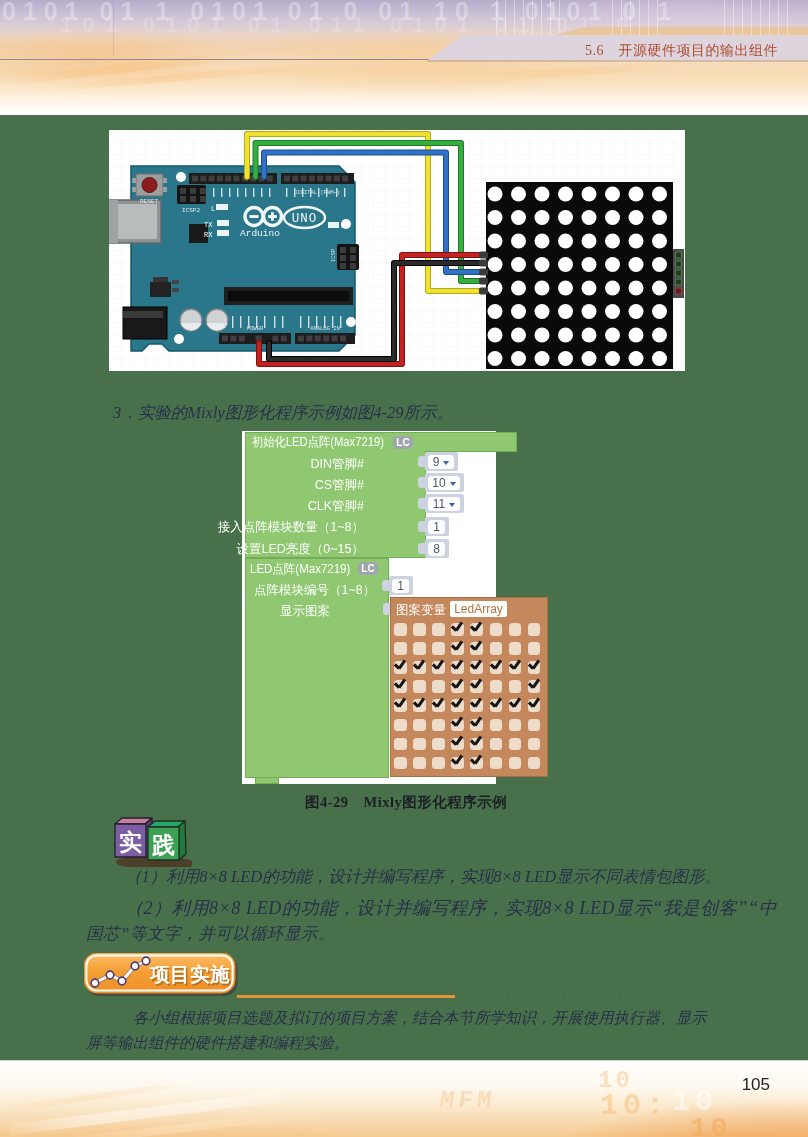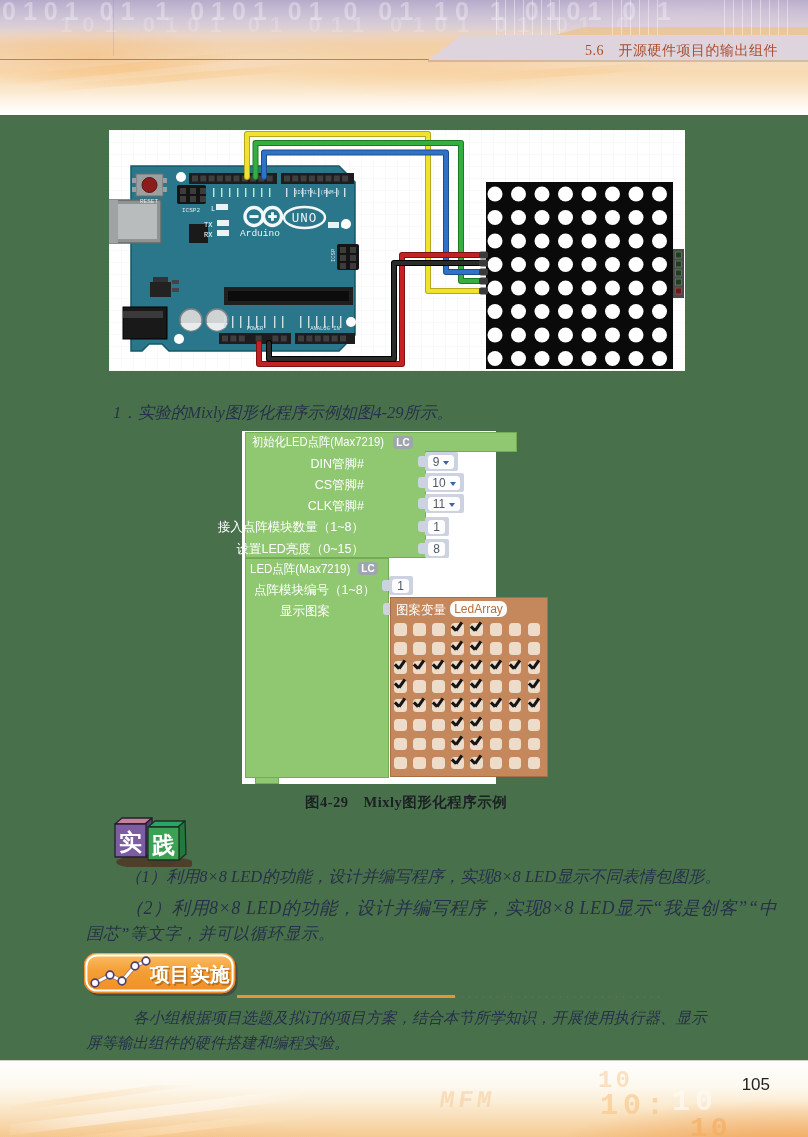--- a/index.html
+++ b/index.html
@@ -345,21 +345,21 @@
     <g fill="#3a3a3a">
       <rect x="370" y="121.5" width="9" height="7" rx="2"></rect>
       <rect x="370" y="129.5" width="9" height="7" rx="2"></rect>
       <rect x="370" y="138.5" width="9" height="7" rx="2"></rect>
       <rect x="370" y="147.5" width="9" height="7" rx="2"></rect>
       <rect x="370" y="157.5" width="9" height="7" rx="2"></rect>
     </g>
   </svg>
   </div>
 
-  <div class="abs kai nw" style="left:113px;top:402px;font-size:16.5px;">1．实验的Mixly图形化程序示例如图4-29所示。</div>
+  <div class="abs kai nw" style="left:113px;top:402px;font-size:16.5px;">3．实验的Mixly图形化程序示例如图4-29所示。</div>
 
   <div class="abs" id="fig2">
 
     <div class="abs" style="left:3px;top:1px;width:272px;height:20px;background:#8fc871;border:1px solid #74ab56;box-sizing:border-box;"></div>
     <div class="abs" style="left:3px;top:20px;width:181px;height:107px;background:#8fc871;border:1px solid #74ab56;border-top:none;box-sizing:border-box;"></div>
     <div class="abs mixt" style="left:10px;top:4px;transform:scaleX(0.9);transform-origin:left center;">初始化LED点阵(Max7219)</div>
     <div class="abs lcb" style="left:151px;top:5px;">LC</div>
     <div class="abs mixt" style="right:132px;top:26px;">DIN管脚#</div>
     <div class="abs mixt" style="right:132px;top:47px;">CS管脚#</div>
     <div class="abs mixt" style="right:132px;top:68px;">CLK管脚#</div>
@@ -393,21 +393,21 @@
     <div class="abs mixt" style="left:12px;top:152px;">点阵模块编号（1~8）</div>
     <div class="sock" style="left:147px;top:145px;width:24px;height:19px;">
         <i></i>
       <span class="chipw" style="width:17px;">1</span>
       </div>
     <div class="abs mixt" style="right:166px;top:173px;">显示图案</div>
     <div class="abs" style="left:141px;top:172px;width:7px;height:12px;background:#ccd2df;border-radius:3px 0 0 3px;"></div>
 
     <div class="abs" style="left:148px;top:166px;width:158px;height:180px;background:#c5875c;border:1px solid #a96e45;box-sizing:border-box;"></div>
     <div class="abs mixt" style="left:154px;top:172px;">图案变量</div>
-    <div class="abs" style="left:208px;top:170px;width:57px;height:16px;background:#fff;border-radius:7px;color:#b5713c;font-size:12px;line-height:16px;text-align:center;font-family:'Liberation Sans',sans-serif;">LedArray</div>
+    <div class="abs" style="left:208px;top:170px;width:57px;height:16px;background:#fff;border-radius:2px;color:#b5713c;font-size:12px;line-height:16px;text-align:center;font-family:'Liberation Sans',sans-serif;">LedArray</div>
     <i class="cell" style="left:152.0px;top:192.0px;"></i>
       <i class="cell" style="left:171.1px;top:192.0px;"></i>
       <i class="cell" style="left:190.2px;top:192.0px;"></i>
       <i class="cell" style="left:209.3px;top:192.0px;"></i>
       <i class="chk" style="left:207.8px;top:188.0px;"></i>
       <i class="cell" style="left:228.4px;top:192.0px;"></i>
       <i class="chk" style="left:226.9px;top:188.0px;"></i>
       <i class="cell" style="left:247.5px;top:192.0px;"></i>
       <i class="cell" style="left:266.6px;top:192.0px;"></i>
       <i class="cell" style="left:285.7px;top:192.0px;"></i>

